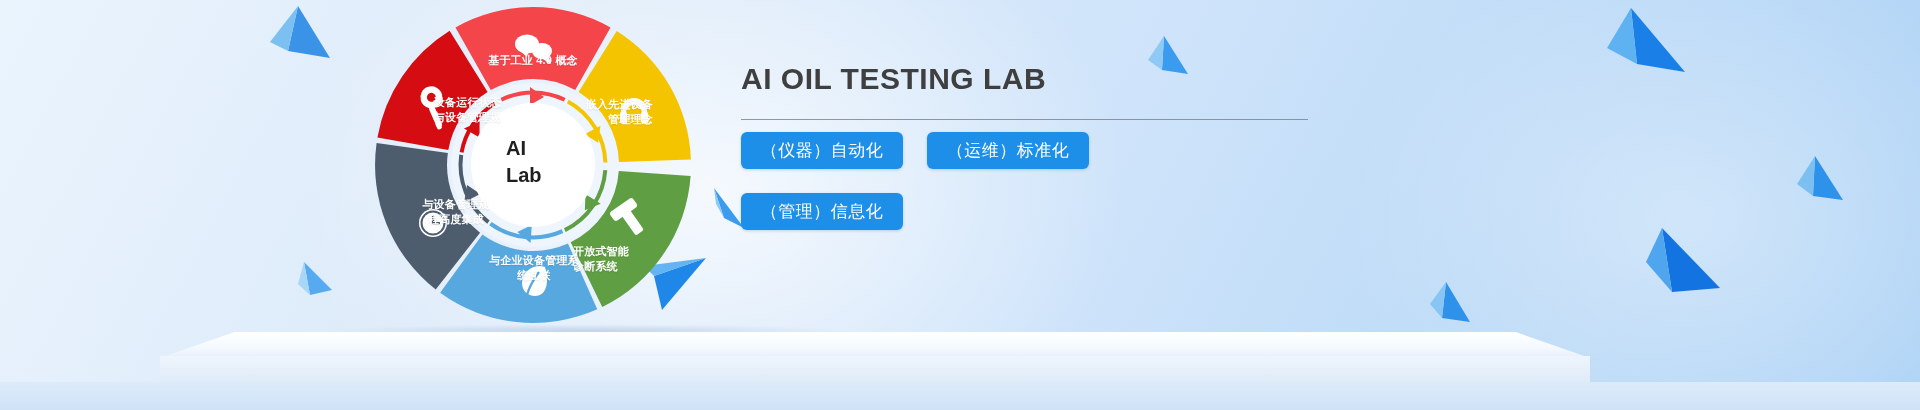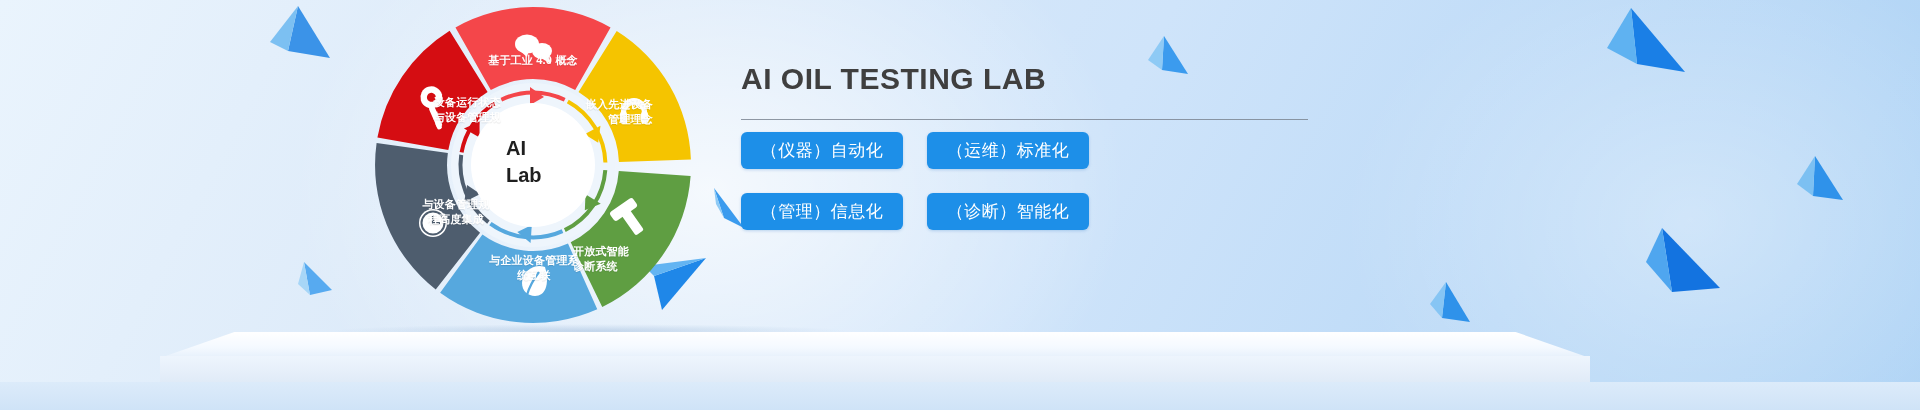--- a/index.html
+++ b/index.html
@@ -287,17 +287,16 @@
 与设备管理规</div>
   </div>
 
   <div id="copy">
     <div class="title-en">AI OIL TESTING LAB</div>
     <div class="divider"></div>
     <div class="tags">
       <div class="tag">（仪器）自动化</div>
       <div class="tag">（运维）标准化</div>
       <div class="tag">（管理）信息化</div>
-      <div class="tag">（诊断）智能化</div>
     </div>
   </div>
 
 </div>
 
 </body></html>

